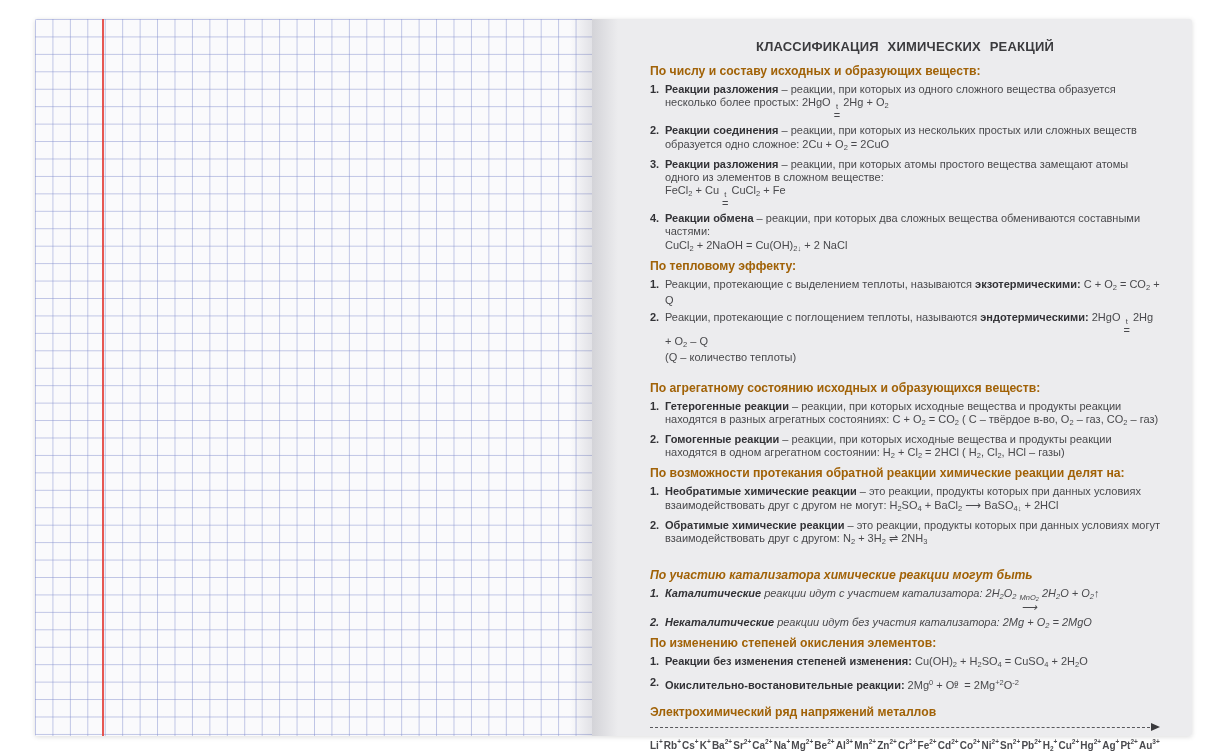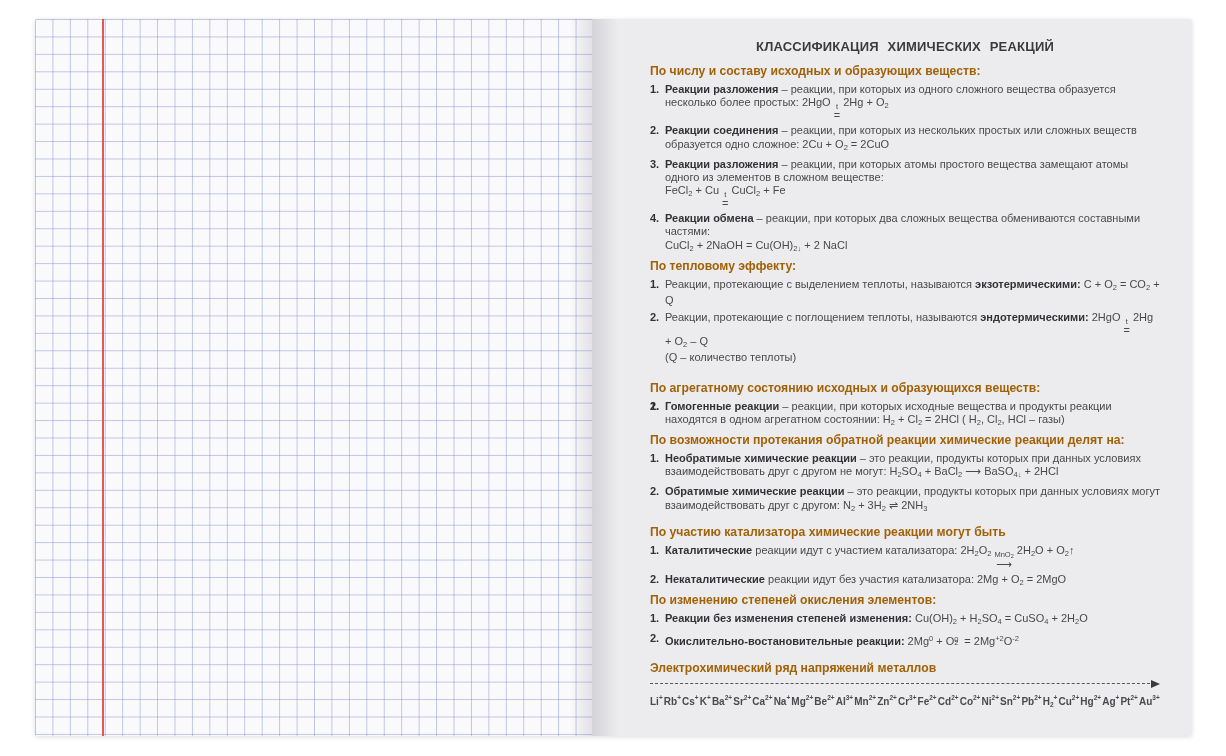--- a/index.html
+++ b/index.html
@@ -13,21 +13,21 @@
   .page-left::after{content:"";position:absolute;top:0;right:0;width:22px;height:100%;
     background:linear-gradient(to right,rgba(0,0,0,0),rgba(80,80,100,.14));}
   .redline{position:absolute;top:0;bottom:0;left:67px;width:2px;background:#e2403a;opacity:.88;}
   .page-right{position:relative;width:600px;height:100%;background:#ececee;border-radius:0 2px 2px 0;}
   .page-right::before{content:"";position:absolute;top:0;left:0;width:26px;height:100%;pointer-events:none;
     background:linear-gradient(to right,rgba(70,70,90,.15),rgba(0,0,0,0));}
   .content{position:relative;padding:21px 32px 0 58px;color:#49494c;font-size:11px;line-height:13.2px;}
   .title{margin:0 0 11px 0;text-align:center;font-size:13px;font-weight:700;color:#3b3b3e;word-spacing:5px;letter-spacing:.2px;}
   h2{margin:0 0 5px 0;font-size:12.2px;font-weight:bold;color:#a16207;line-height:14px;}
   section{margin:0;}
-  .s1{margin-top:0;} .s2{margin-top:16px;} .s3{} .s4{margin-top:10px;} .s5{margin-top:4px;}
+  .s1{margin-top:0;} .s2{margin-top:16px;} .s3{} .s4{margin-top:20px;font-style:italic;} .s5{margin-top:4px;}
   .t1{margin-top:13px;}
   .item{position:relative;padding-left:15px;margin-bottom:4px;}
   .item .num{position:absolute;left:0;top:0;font-weight:bold;color:#323236;}
   b{font-weight:bold;color:#323236;}
   .sb{font-size:7.5px;vertical-align:-2px;}
   .sp{font-size:7.5px;vertical-align:4px;}
   .over{display:inline-flex;flex-direction:column;align-items:center;vertical-align:-3px;line-height:1;}
   .over .ot{font-size:7.5px;line-height:6px;}
   .over .ot .sb{font-size:5.5px;vertical-align:-1px;}
   .over .ob{line-height:10px;}
@@ -74,21 +74,21 @@
         <h2>По тепловому эффекту:</h2>
         <div class="item"><span class="num">1.</span><span class="runs">Реакции, протекающие с выделением теплоты, называются <b>экзотермическими:</b> C + O<span class="sb">2</span> = CO<span class="sb">2</span> + Q</span></div>
         <div class="item"><span class="num">2.</span><span class="runs">Реакции, протекающие с поглощением теплоты, называются <b>эндотермическими:</b> 2HgO <span class="over">
                 <span class="ot">t</span>
                 <span class="ob">=</span>
               </span> 2Hg + O<span class="sb">2</span> – Q<br>(Q – количество теплоты)</span></div>
       </section>
 
       <section class="s2">
         <h2>По агрегатному состоянию исходных и образующихся веществ:</h2>
-        <div class="item"><span class="num">1.</span></div>
+        <div class="item"><span class="num">1.</span><span class="runs"><b>Гетерогенные реакции</b> – реакции, при которых исходные вещества и продукты реакции находятся в разных агрегатных состояниях: C + O<span class="sb">2</span> = CO<span class="sb">2</span> ( C – твёрдое в-во, O<span class="sb">2</span> – газ, CO<span class="sb">2</span> – газ)</span></div>
         <div class="item"><span class="num">2.</span><span class="runs"><b>Гомогенные реакции</b> – реакции, при которых исходные вещества и продукты реакции находятся в одном агрегатном состоянии: H<span class="sb">2</span> + Cl<span class="sb">2</span> = 2HCl ( H<span class="sb">2</span>, Cl<span class="sb">2</span>, HCl – газы)</span></div>
       </section>
 
       <section class="s3">
         <h2>По возможности протекания обратной реакции химические реакции делят на:</h2>
         <div class="item"><span class="num">1.</span><span class="runs"><b>Необратимые химические реакции</b> – это реакции, продукты которых при данных условиях взаимодействовать друг с другом не могут: H<span class="sb">2</span>SO<span class="sb">4</span> + BaCl<span class="sb">2</span>  ⟶  BaSO<span class="sb">4↓</span> + 2HCl</span></div>
         <div class="item"><span class="num">2.</span><span class="runs"><b>Обратимые химические реакции</b> – это реакции, продукты которых при данных условиях могут взаимодействовать друг с другом: N<span class="sb">2</span> + 3H<span class="sb">2</span> ⇌ 2NH<span class="sb">3</span></span></div>
       </section>
 
       <section class="s4">

